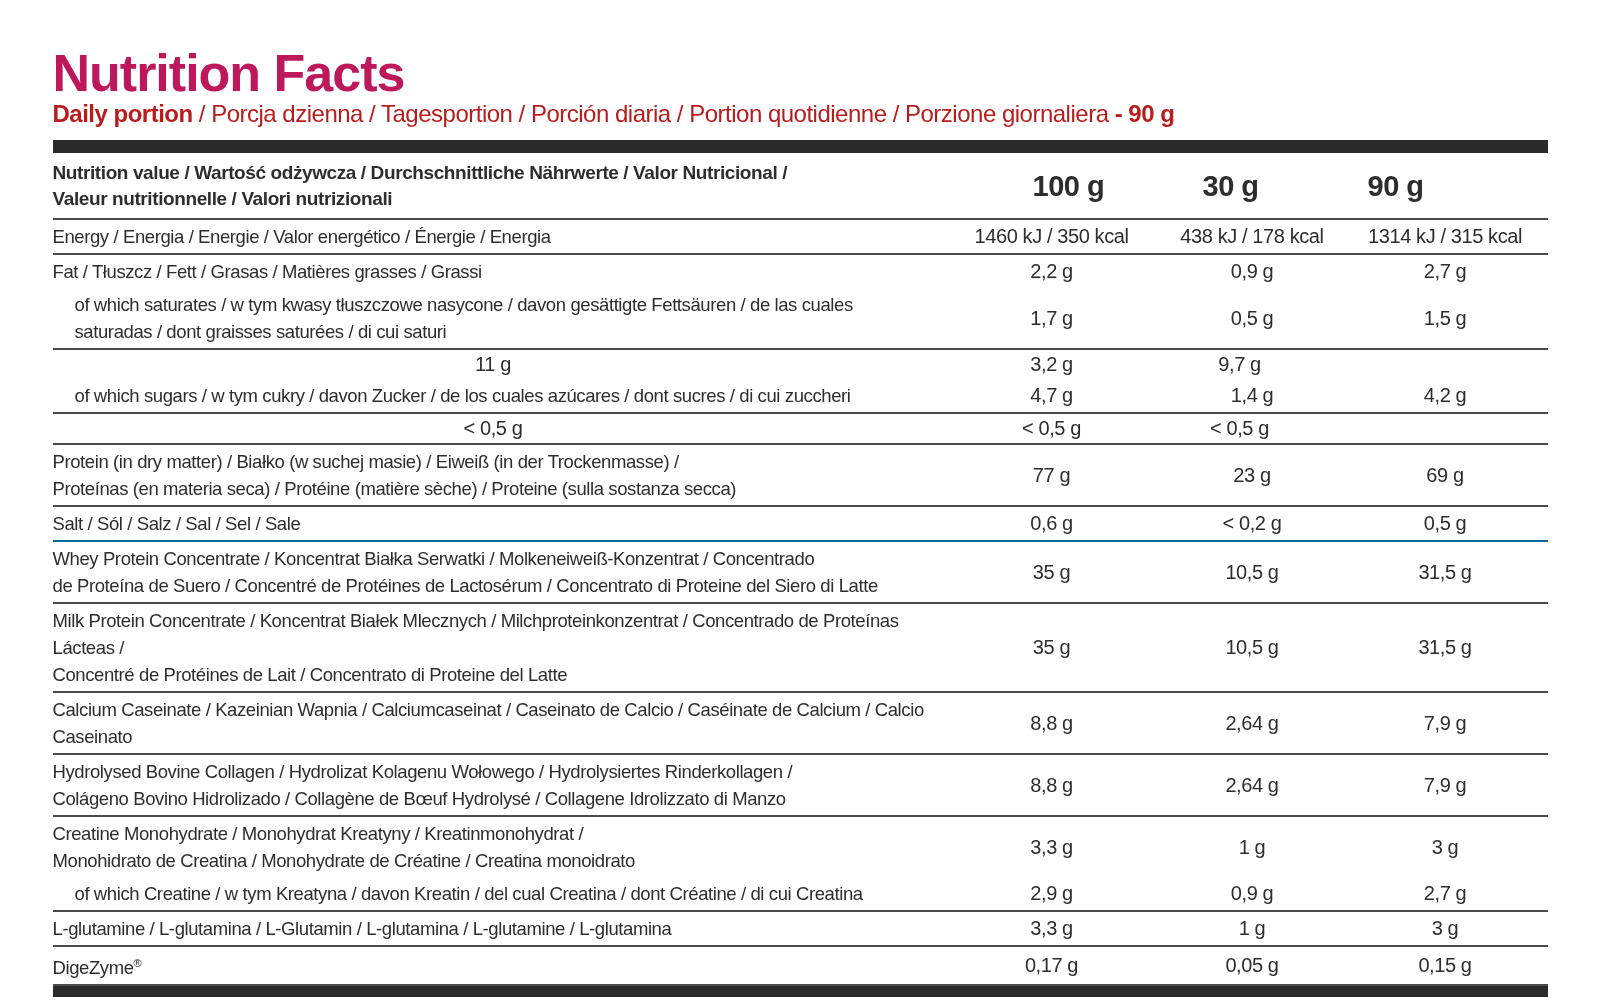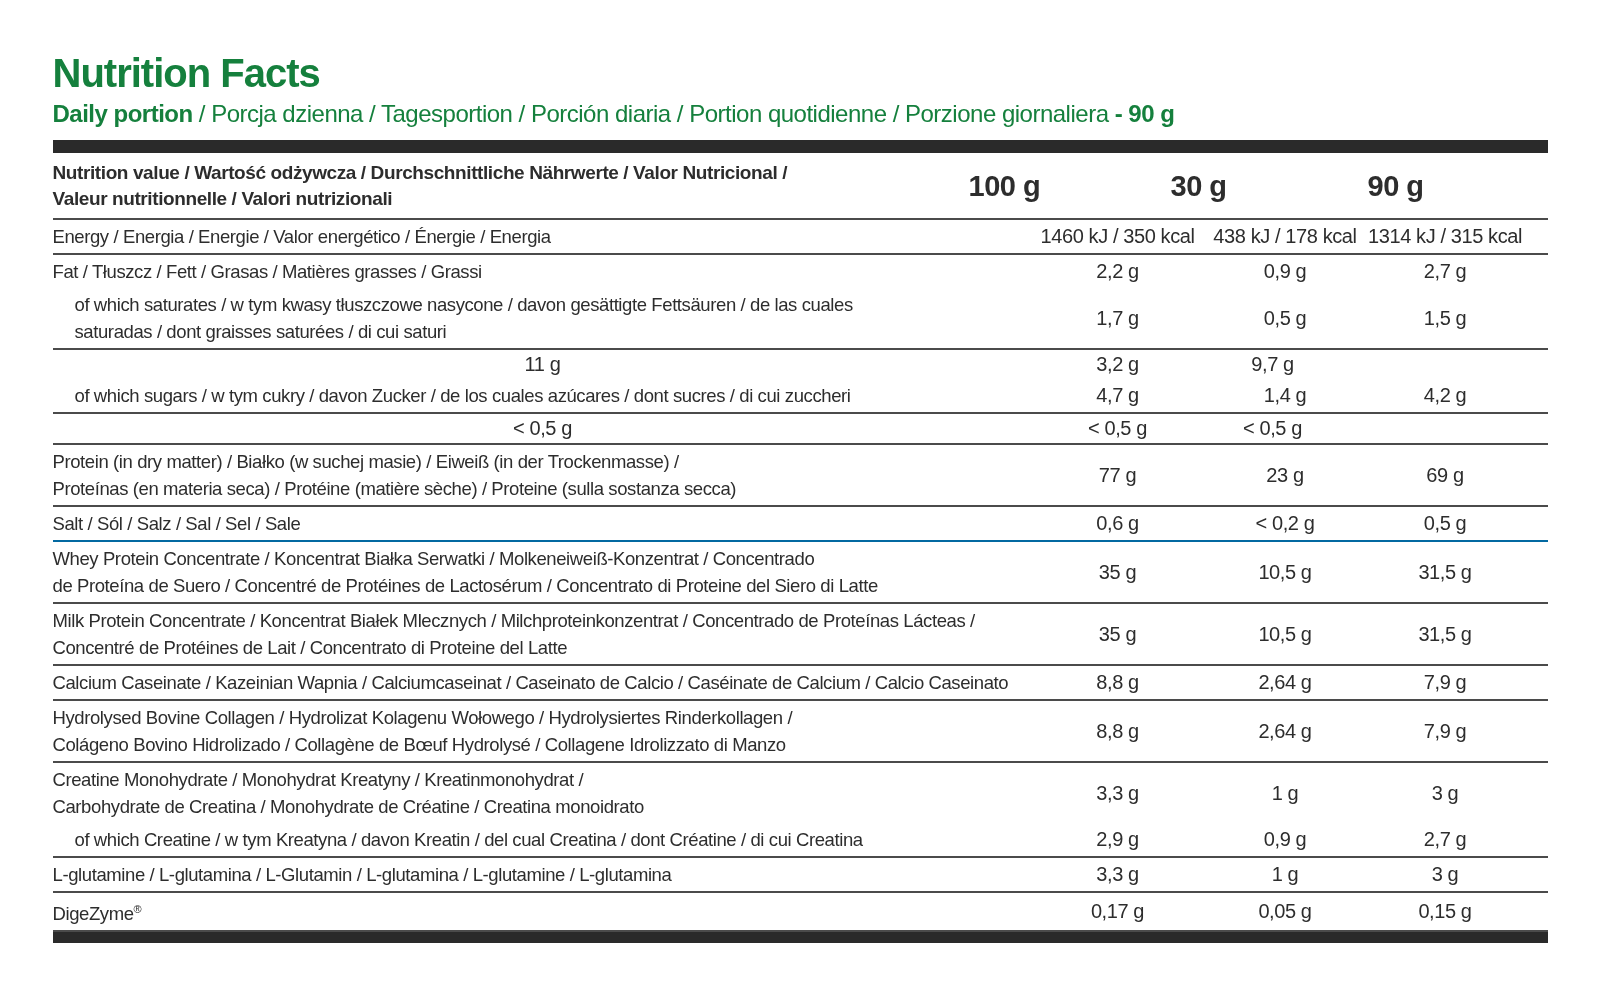--- a/index.html
+++ b/index.html
@@ -8,62 +8,62 @@
     font-family: "Liberation Sans", sans-serif;
     color: #2d2d2d;
     overflow: hidden;
   }
   .page {
     width: 1495px;
     margin: 0 auto;
     padding-top: 50px;
   }
   .title {
-    font-size: 40px;
+    font-size: 52px;
     font-weight: 700;
     letter-spacing: -1px;
     line-height: 46px;
-    color: #15803d;
+    color: #be185d;
   }
   .subtitle {
     font-size: 24px;
     letter-spacing: -0.5px;
     line-height: 32px;
     margin-top: 2px;
-    color: #15803d;
+    color: #b91c1c;
     white-space: nowrap;
   }
   .subtitle .b { font-weight: 700; }
   .bar {
     height: 13px;
     background: #2a2a2a;
   }
   .bar.top { margin-top: 10px; }
   .bar.bottom { margin-top: 0; }
   .grid-row {
     display: grid;
     grid-template-columns: 1fr 170px 165px 180px;
     align-items: center;
   }
-  .thead { padding: 7px 0 6px 0; gap: 32px; }
+  .thead { padding: 7px 0 6px 0; }
   .thead .hlabel {
     font-size: 19px;
     font-weight: 700;
     letter-spacing: -0.4px;
     line-height: 26px;
     white-space: pre-line;
   }
   .thead .hcol {
     font-size: 29px;
     font-weight: 700;
     letter-spacing: -0.5px;
     text-align: left;
   }
   .thead .hcol.last { padding-right: 25px; }
-  .row { padding: 3px 0; }
+  .row { padding: 3px 0; gap: 33px; }
   .row .label {
     font-size: 18.5px;
     letter-spacing: -0.4px;
     line-height: 27px;
     white-space: pre-line;
     padding-right: 8px;
   }
   .row .label.indent { padding-left: 22px; }
   .row .val {
     font-size: 20px;
@@ -177,21 +177,21 @@
   <div class="grid-row row sect">
     <div class="label">Hydrolysed Bovine Collagen / Hydrolizat Kolagenu Wołowego / Hydrolysiertes Rinderkollagen /
 Colágeno Bovino Hidrolizado / Collagène de Bœuf Hydrolysé / Collagene Idrolizzato di Manzo</div>
     <div class="val">8,8 g</div>
     <div class="val">2,64 g</div>
     <div class="val last">7,9 g</div>
   </div>
 
   <div class="grid-row row sect">
     <div class="label">Creatine Monohydrate / Monohydrat Kreatyny / Kreatinmonohydrat /
-Carbohydrate de Creatina / Monohydrate de Créatine / Creatina monoidrato</div>
+Monohidrato de Creatina / Monohydrate de Créatine / Creatina monoidrato</div>
     <div class="val">3,3 g</div>
     <div class="val">1 g</div>
     <div class="val last">3 g</div>
   </div>
 
   <div class="grid-row row">
     <div class="label indent">of which Creatine / w tym Kreatyna / davon Kreatin / del cual Creatina / dont Créatine / di cui Creatina</div>
     <div class="val">2,9 g</div>
     <div class="val">0,9 g</div>
     <div class="val last">2,7 g</div>

